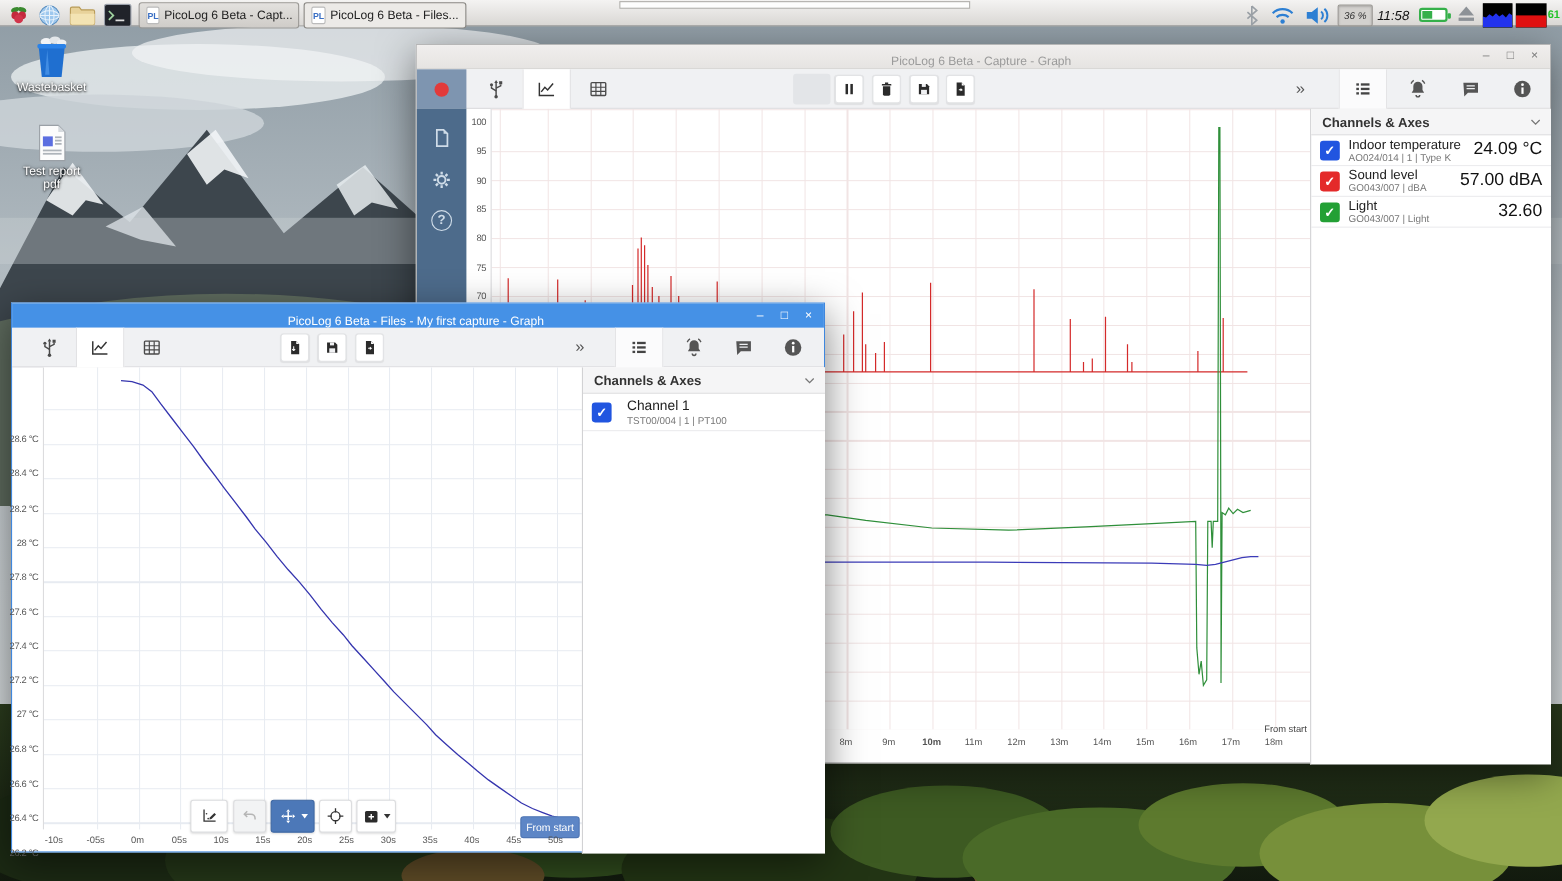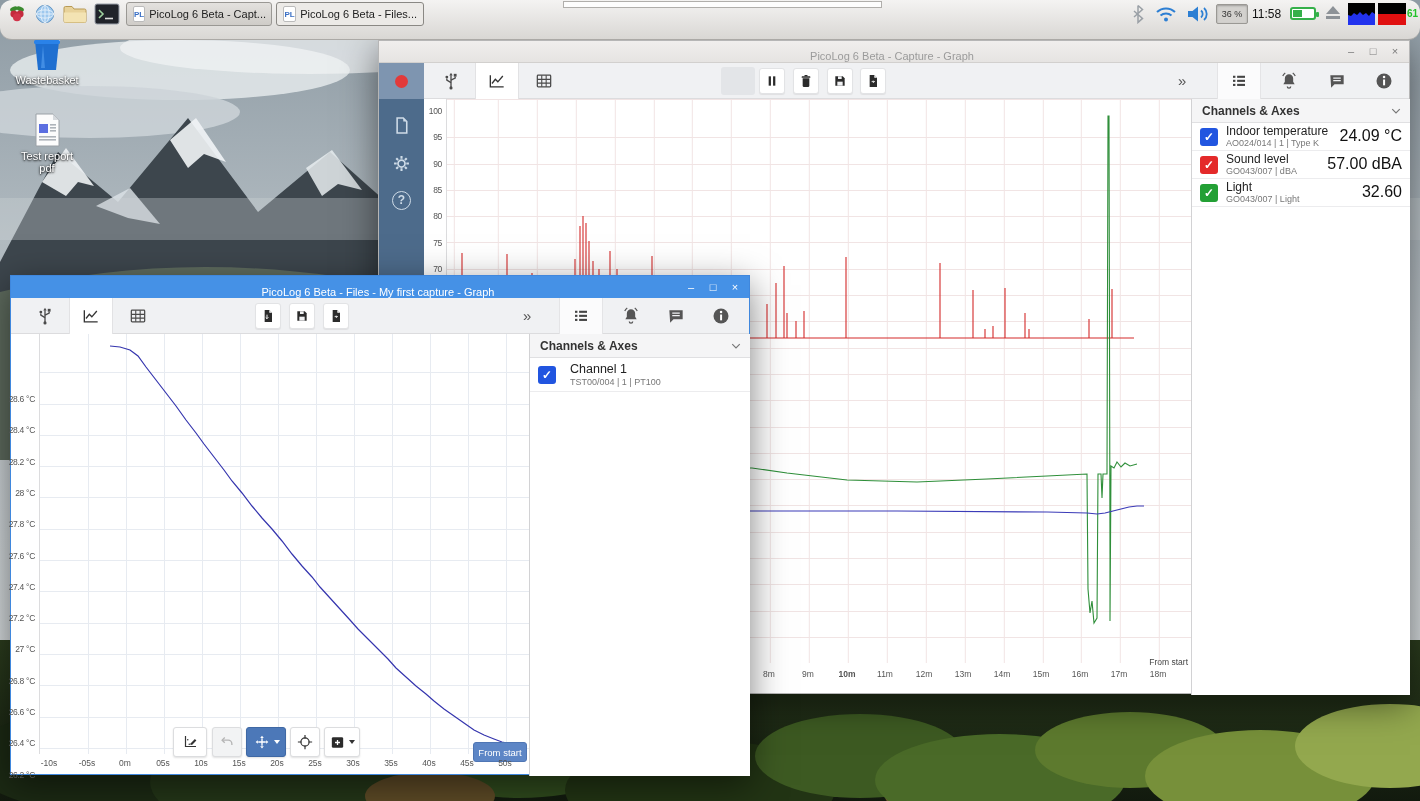--- a/index.html
+++ b/index.html
@@ -5,23 +5,23 @@
   * { box-sizing: border-box; margin: 0; padding: 0; }
   html,body { width:1420px; height:801px; overflow:hidden; font-family:"Liberation Sans",sans-serif; background:#777; }
   #stage { position:relative; width:1420px; height:801px; overflow:hidden; }
 
   
   #desktop { position:absolute; inset:0; }
   .dicon { position:absolute; width:70px; text-align:center; z-index:2; cursor:default; }
   .dicon .dlabel { display:block; margin-top:2px; font-size:11px; color:#fff; text-shadow:0 1px 2px rgba(0,0,0,.85), 0 0 3px rgba(0,0,0,.6); }
 
   
-  #taskbar { position:absolute; left:0; top:0; width:1420px; height:40px; z-index:50;
-    background:linear-gradient(#f4f3f2,#d9d7d4); border-bottom:1px solid #aba9a6;border-radius:12px; }
-  .tb-abs { position:absolute; }
+  #taskbar { position:absolute; left:0; top:0; width:1420px; height:24px; z-index:50;
+    background:linear-gradient(#f4f3f2,#d9d7d4); border-bottom:1px solid #aba9a6; }
+  .tb-abs { position:absolute;font-style:italic; }
   .taskbtn { position:absolute; top:2px; height:24px; border:1px solid #9a9894; border-radius:3px;
     background:linear-gradient(#e3e1de,#cfccc8); display:flex; align-items:center; gap:4px; padding:0 6px;
     font-size:11px; color:#222; white-space:nowrap; overflow:hidden; }
   .taskbtn.pressed { background:#eceae7; border-color:#8a8884; }
   .plbadge { width:17px; height:16px; background:#fff; border:1px solid #bbb; border-radius:2px;
     font-size:8px; font-weight:bold; color:#3a6fc4; display:flex; align-items:center; justify-content:center; }
   .sunken { background:#d3d1ce; border:1px solid #9a9894; border-radius:2px; box-shadow:inset 0 1px 2px rgba(0,0,0,.25);
     font-size:9px; color:#333; display:flex; align-items:center; justify-content:center; }
   #clock { font-size:12px; color:#111; }
   .battery { position:absolute; top:7px; width:26px; height:13px; border:2px solid #35b04a; border-radius:3px; background:#fff; }

